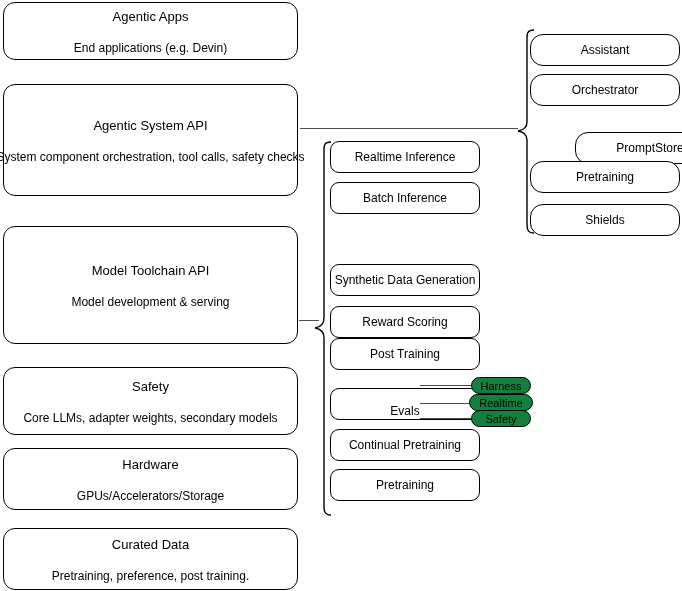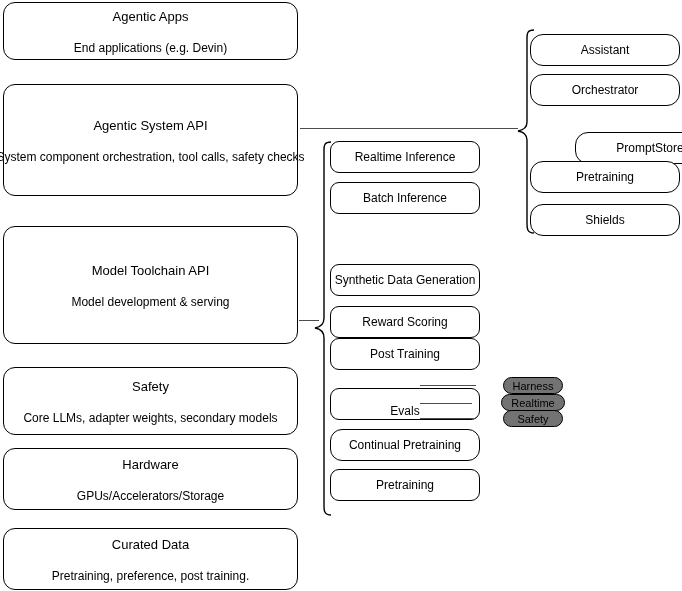--- a/index.html
+++ b/index.html
@@ -71,30 +71,29 @@
     border-radius: 13px;
   }
   .comp-box .title { font-size: 12px; line-height: 16px; }
 
   
   .pill {
     position: absolute;
     box-sizing: border-box;
     border: 1px solid #000000;
     border-radius: 999px;
-    background: #737373;
+    background: #15803d;
     height: 17px;
     display: flex;
     align-items: center;
     justify-content: center;
     font-size: 11px;
     color: #000000;
     white-space: nowrap;
     z-index: 5;
-    margin-left: 32px;
   }
 
   
   .hline {
     position: absolute;
     height: 0;
     border-top: 1px solid #4d4d4d;
     z-index: 1;
   }
 
@@ -167,21 +166,21 @@
   </div>
   <div class="box cap-box" style="top:306px;">
     <div class="title">Reward Scoring</div>
   </div>
   <div class="box cap-box" style="top:338px;">
     <div class="title">Post Training</div>
   </div>
   <div class="box cap-box" style="top:388px;justify-content:flex-end;">
     <div class="title">Evals</div>
   </div>
-  <div class="box cap-box" style="top:429px;border-radius:12px;">
+  <div class="box cap-box" style="top:429px;">
     <div class="title">Continual Pretraining</div>
   </div>
   <div class="box cap-box" style="top:469px;justify-content:center;">
     <div class="title">Pretraining</div>
   </div>
 
   <div class="hline" style="left:420px;top:385px;width:56px;"></div>
   <div class="hline" style="left:420px;top:403px;width:52px;"></div>
   <div class="hline" style="left:420px;top:418px;width:56px;"></div>
 

